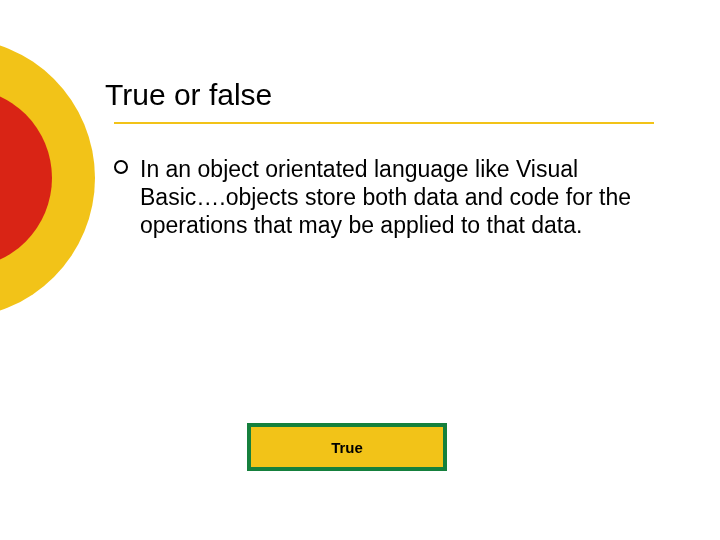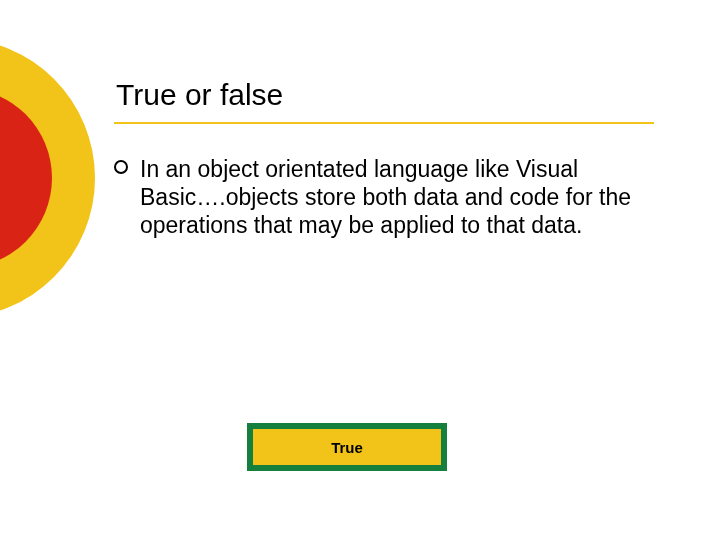--- a/index.html
+++ b/index.html
@@ -25,21 +25,21 @@
     position: absolute;
     width: 180px;
     height: 180px;
     border-radius: 50%;
     background: #d92415;
     left: -128px;
     top: 88px;
   }
   .title {
     position: absolute;
-    left: 116px;
+    left: 105px;
     top: 78px;
     font-size: 30px;
     color: #000;
     font-family: Verdana, Geneva, sans-serif;
   }
   .rule {
     position: absolute;
     left: 114px;
     top: 122px;
     width: 540px;
@@ -71,21 +71,21 @@
     color: #000;
     font-family: Verdana, Geneva, sans-serif;
   }
   .answer-box {
     position: absolute;
     left: 247px;
     top: 423px;
     width: 200px;
     height: 48px;
     background: #f2c318;
-    border: 6px solid #15803d;
+    border: 4px solid #15803d;
     box-sizing: border-box;
     display: flex;
     align-items: center;
     justify-content: center;
   }
   .answer-text {
     font-weight: bold;
     font-size: 15px;
     color: #000;
     font-family: Verdana, Geneva, sans-serif;

